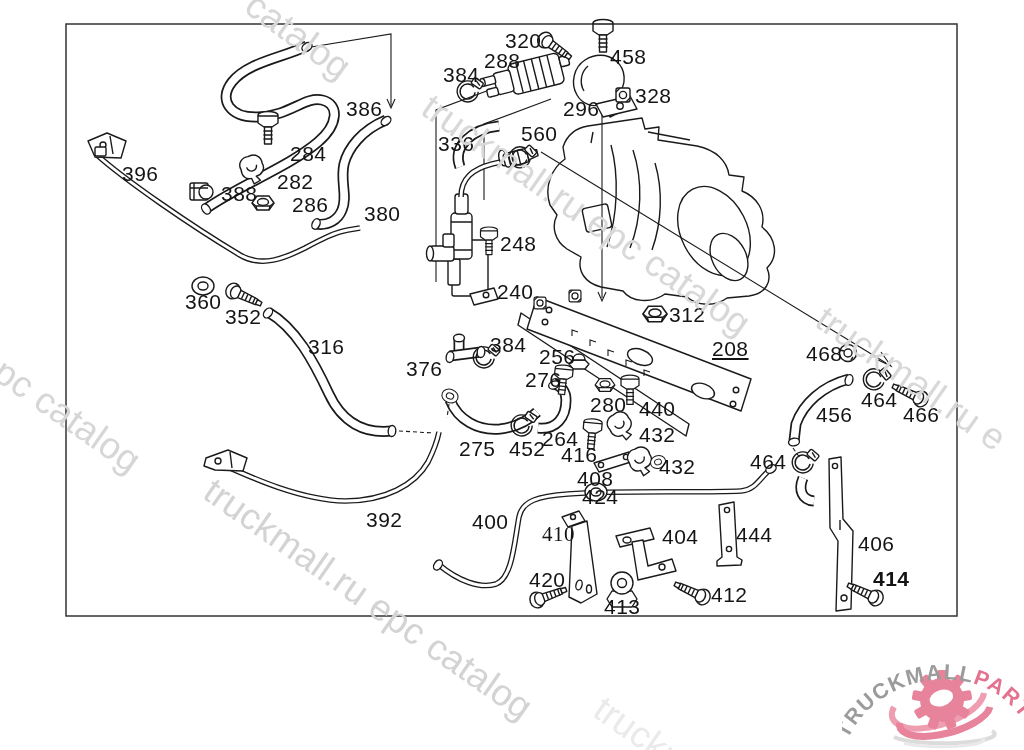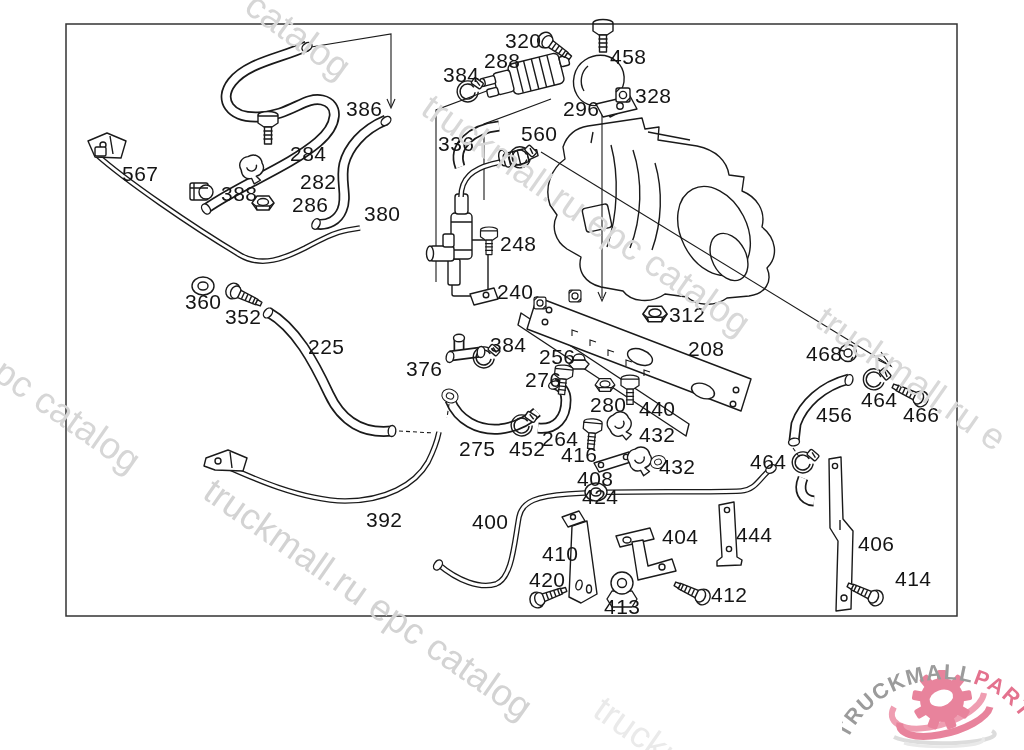--- a/index.html
+++ b/index.html
@@ -327,69 +327,69 @@
     <g>
       <path class="dsh" d="M 399,431 L 434,433"></path>
       <path class="dsh" d="M 449,404 L 447,418"></path>
       <path class="dsh" d="M 793,448 L 800,458"></path>
     </g>
   </svg>
 
   <div id="labels">
       <div class="label" style="left: 346px; top: 74px; margin-top: 24px;">386</div>
       <div class="label" style="left: 290px; top: 143px;">284</div>
-      <div class="label" style="left: 300px; top: 171px;">282</div>
+      <div class="label" style="left: 277px; top: 171px;">282</div>
       <div class="label" style="left: 292px; top: 194px;">286</div>
       <div class="label" style="left: 221px; top: 183px;">388</div>
-      <div class="label" style="left: 122px; top: 163px;">567</div>
+      <div class="label" style="left: 122px; top: 163px;">396</div>
       <div class="label" style="left: 364px; top: 203px;">380</div>
       <div class="label" style="left: 505px; top: 30px;">320</div>
       <div class="label" style="left: 484px; top: 50px;">288</div>
       <div class="label" style="left: 443px; top: 64px;">384</div>
       <div class="label" style="left: 610px; top: 46px;">458</div>
       <div class="label" style="left: 635px; top: 85px;">328</div>
       <div class="label" style="left: 563px; top: 98px;">296</div>
       <div class="label" style="left: 438px; top: 133px;">336</div>
       <div class="label" style="left: 521px; top: 123px;">560</div>
       <div class="label" style="left: 500px; top: 233px;">248</div>
       <div class="label" style="left: 497px; top: 281px;">240</div>
       <div class="label" style="left: 669px; top: 304px;">312</div>
-      <div class="label" style="left: 688px; top: 338px;">208</div>
+      <div class="label" style="left: 712px; top: 338px; text-decoration: underline;">208</div>
       <div class="label" style="left: 185px; top: 291px;">360</div>
       <div class="label" style="left: 225px; top: 306px;">352</div>
-      <div class="label" style="left: 308px; top: 336px;">225</div>
+      <div class="label" style="left: 308px; top: 336px;">316</div>
       <div class="label" style="left: 406px; top: 358px;">376</div>
       <div class="label" style="left: 490px; top: 334px;">384</div>
       <div class="label" style="left: 539px; top: 346px;">256</div>
       <div class="label" style="left: 525px; top: 369px;">276</div>
       <div class="label" style="left: 590px; top: 394px;">280</div>
       <div class="label" style="left: 639px; top: 398px;">440</div>
       <div class="label" style="left: 542px; top: 428px;">264</div>
       <div class="label" style="left: 459px; top: 438px;">275</div>
       <div class="label" style="left: 509px; top: 438px;">452</div>
       <div class="label" style="left: 561px; top: 444px;">416</div>
       <div class="label" style="left: 639px; top: 424px;">432</div>
       <div class="label" style="left: 659px; top: 456px;">432</div>
       <div class="label" style="left: 577px; top: 468px;">408</div>
       <div class="label" style="left: 582px; top: 486px; text-align: right;">424</div>
       <div class="label" style="left: 345px; top: 509px; margin-left: 21px;">392</div>
       <div class="label" style="left: 472px; top: 511px;">400</div>
-      <div class="label" style="left: 542px; top: 543px;">410</div>
+      <div class="label" style="left: 542px; top: 524px; font-family: Liberation Serif, serif;">410</div>
       <div class="label" style="left: 529px; top: 569px;">420</div>
       <div class="label" style="left: 604px; top: 596px;">413</div>
       <div class="label" style="left: 662px; top: 526px;">404</div>
       <div class="label" style="left: 711px; top: 584px;">412</div>
       <div class="label" style="left: 736px; top: 524px;">444</div>
       <div class="label" style="left: 806px; top: 343px; text-align: center;">468</div>
       <div class="label" style="left: 861px; top: 389px;">464</div>
       <div class="label" style="left: 903px; top: 404px;">466</div>
       <div class="label" style="left: 816px; top: 404px;">456</div>
       <div class="label" style="left: 750px; top: 451px;">464</div>
       <div class="label" style="left: 858px; top: 533px;">406</div>
-      <div class="label" style="left: 895px; top: 568px;">414</div>
+      <div class="label" style="left: 873px; top: 568px; font-weight: bold;">414</div>
     </div>
   <div id="wms">
       <div class="wm" style="left: 262px; top: -16px; font-size: 37px; color: rgb(214, 214, 214); transform: rotate(36deg);">catalog</div>
       <div class="wm" style="left: 438px; top: 86px; font-size: 37px; color: rgb(216, 216, 216); transform: rotate(35deg);">truckmall.ru epc catalog</div>
       <div class="wm" style="left: 832px; top: 298px; font-size: 37px; color: rgb(216, 216, 216); transform: rotate(35deg);">truckmall.ru e</div>
       <div class="wm" style="left: -22px; top: 328px; font-size: 37px; color: rgb(214, 214, 214); transform: rotate(35deg);">l epc catalog</div>
       <div class="wm" style="left: 220px; top: 470px; font-size: 37px; color: rgb(211, 211, 211); transform: rotate(35deg);">truckmall.ru epc catalog</div>
       <div class="wm" style="left: 610px; top: 688px; font-size: 37px; color: rgb(234, 234, 234); transform: rotate(35deg);">truckmall.ru epc</div>
     </div>
 

